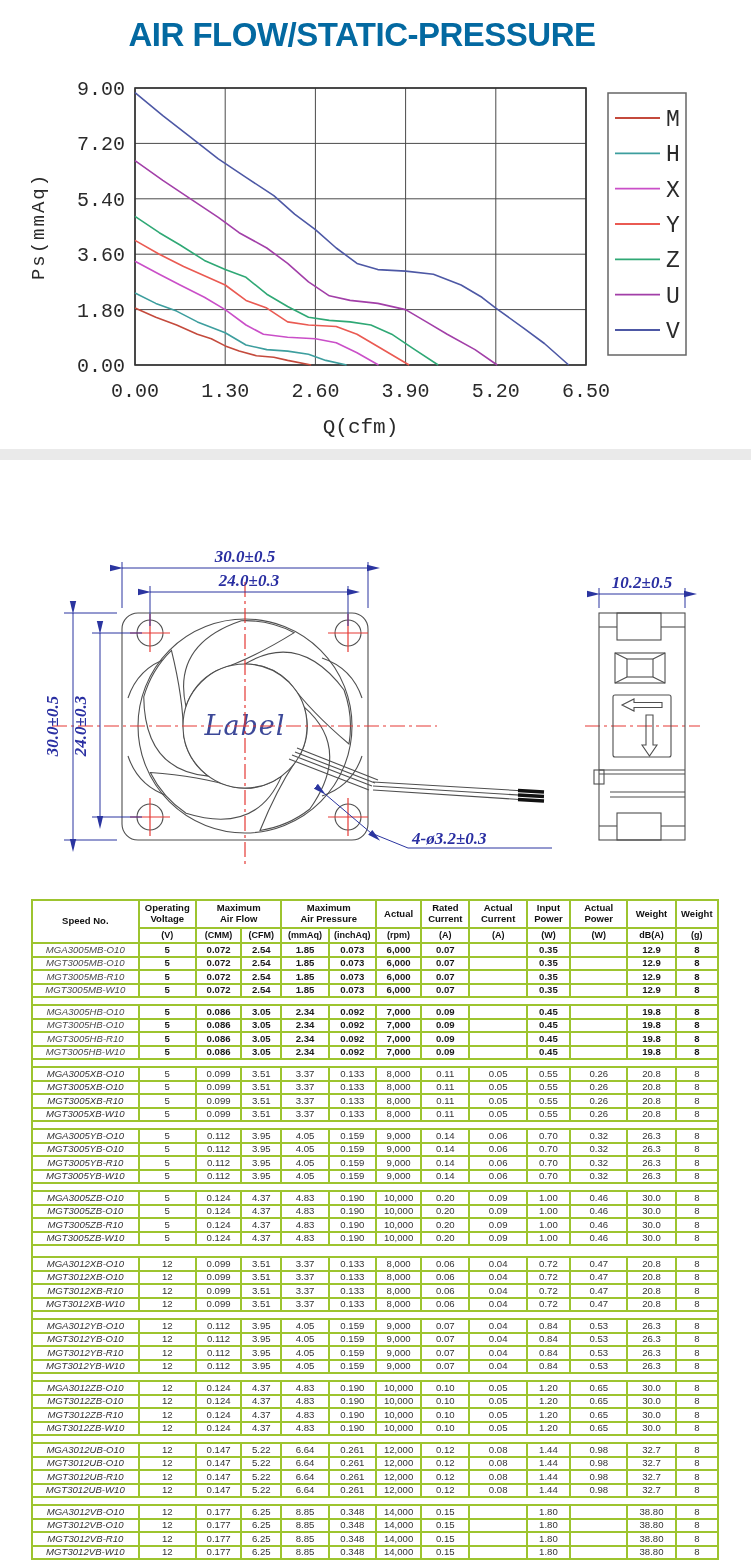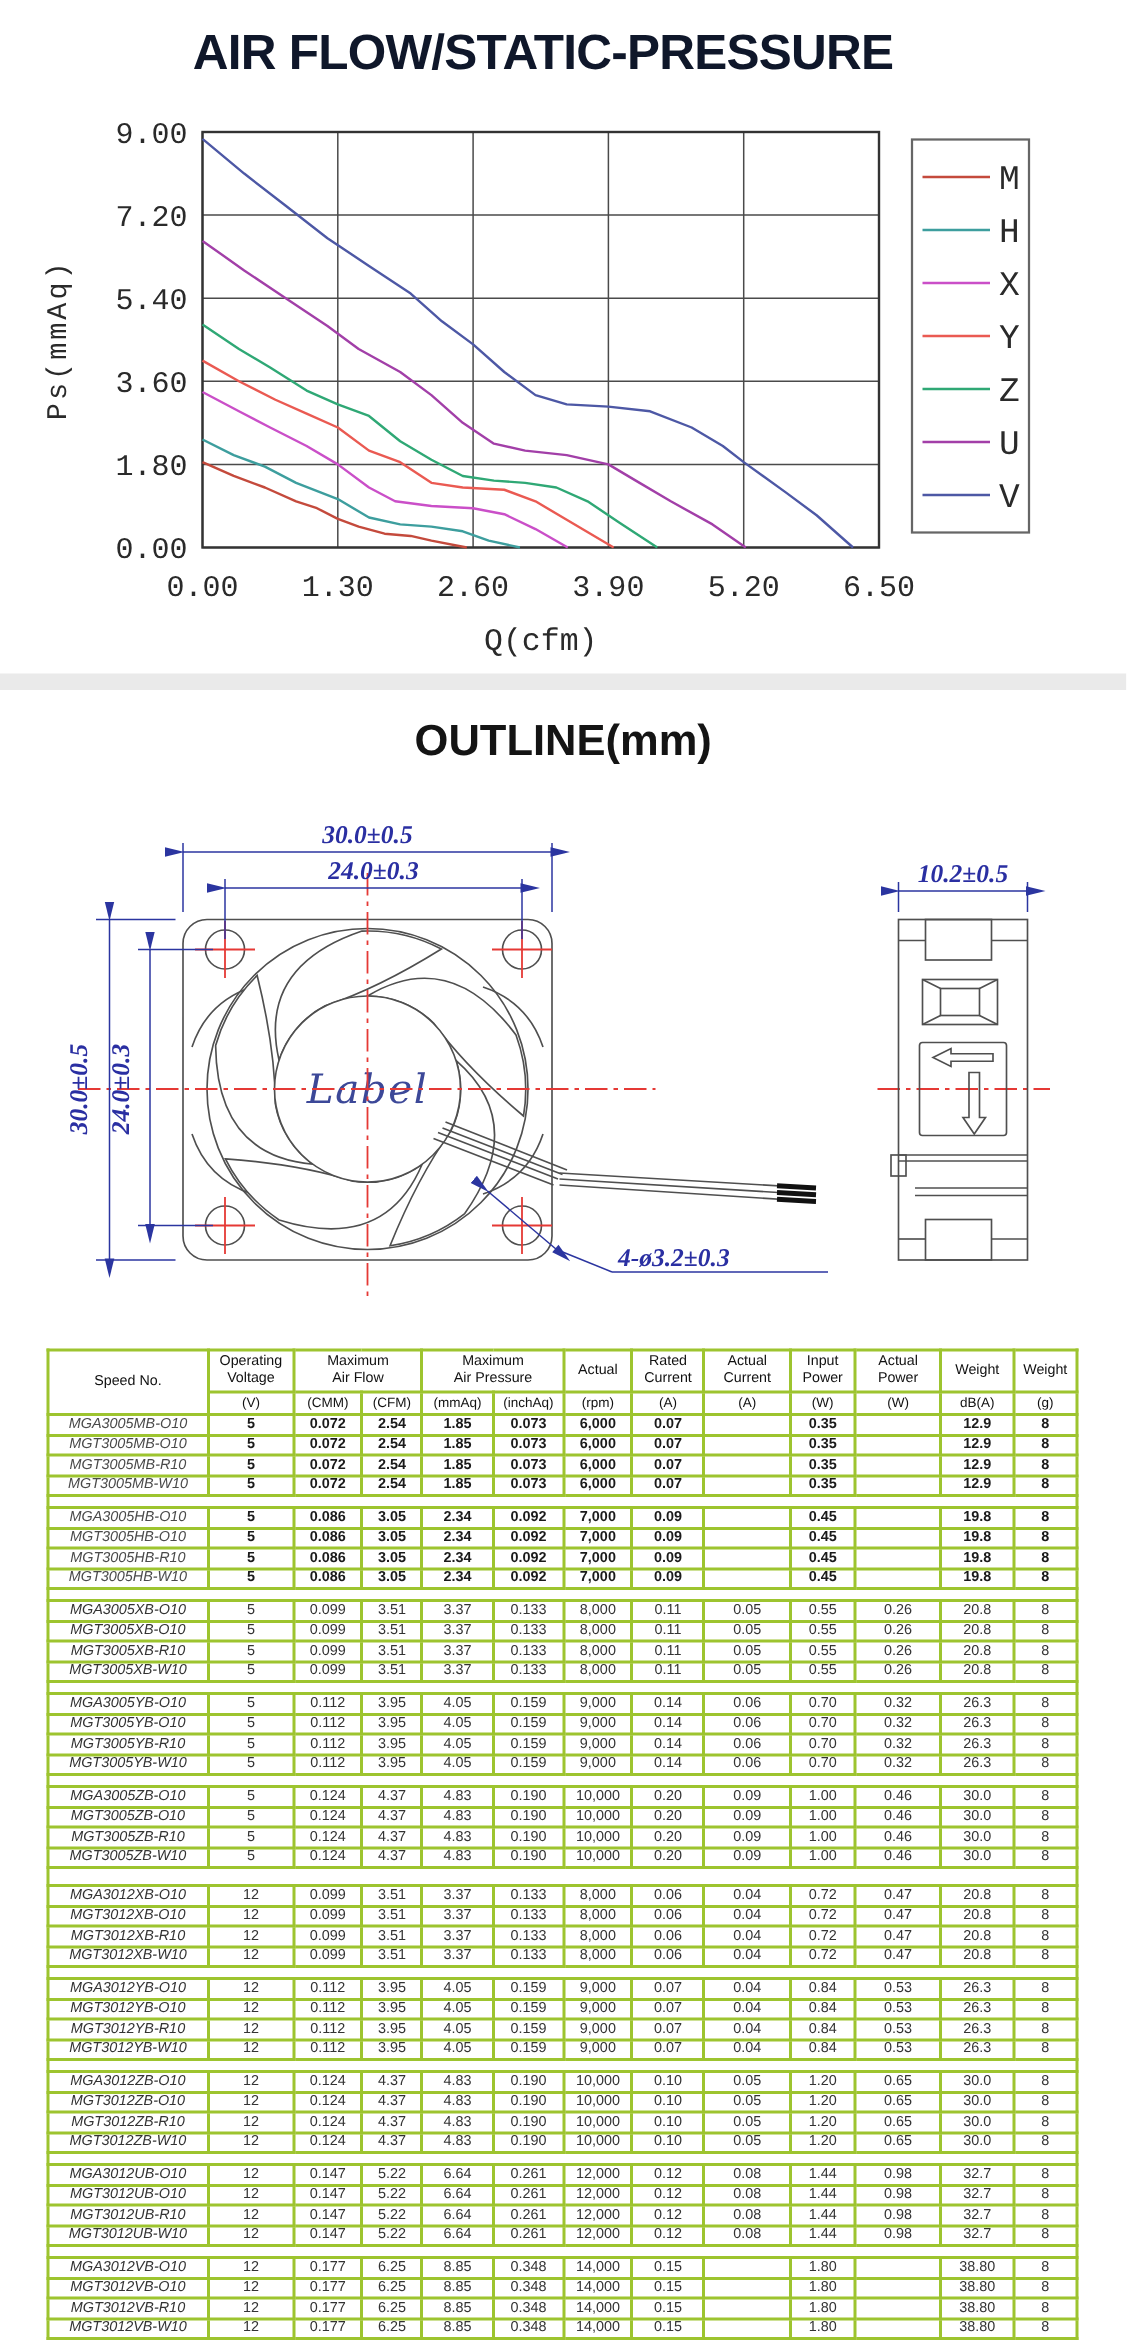--- a/index.html
+++ b/index.html
@@ -1,33 +1,33 @@
 <!DOCTYPE html>
 <html><head>
 <meta charset="utf-8">
 <style>
   html,body{margin:0;padding:0;background:#ffffff;}
   .page{position:relative;width:751px;height:1560px;background:#fff;overflow:hidden;
         font-family:"Liberation Sans",sans-serif;}
   .abs{position:absolute;}
   .chart-title{top:16px;left:0;width:724px;text-align:center;
-      font-size:33px;font-weight:bold;color:#0f172a;letter-spacing:-0.5px;}
+      font-size:33px;font-weight:bold;color:#0369a1;letter-spacing:-0.5px;}
   .outline-title{top:478px;left:0;width:751px;text-align:center;
       font-size:29px;font-weight:bold;color:#141414;}
   .divider{top:449px;left:0;width:751px;height:11px;background:#d9d9d9;opacity:.55;}
   #chart-svg{top:40px;left:0;}
   #outline-svg{top:530px;left:0;}
 
   
   .table-wrap{top:899px;left:31px;width:690px;}
   table.spec{border-collapse:collapse;table-layout:fixed;width:688px;
       font-family:"Liberation Sans",sans-serif;}
   table.spec th,table.spec td{border:2px solid #9dc42f;padding:0;text-align:center;
       overflow:hidden;}
-  table.spec th{font-size:9.5px;line-height:1.15;font-weight:normal;color:#111;
+  table.spec th{font-size:9.5px;line-height:1.15;font-weight:bold;color:#111;
       white-space:pre-line;height:13px;}
   tr.hdr1 th{height:26px;}
   tr.hdr2 th{height:13px;font-size:9px;}
   table.spec td{font-size:9.6px;color:#333;height:11.5px;line-height:1;}
   td.item{color:#4a4a4a;font-style:italic;}
   tr.boldrow td{font-weight:bold;color:#1a1a1a;}
   tr.boldrow td.item{font-weight:normal;color:#4a4a4a;}
   tr.spacer td{height:6px;border-left:2px solid #9dc42f;border-right:2px solid #9dc42f;}
   tr.spacer.big td{height:10px;}
   td.open{border-top:none;border-bottom:none;}
@@ -92,21 +92,20 @@
         <text x="666" y="267.33333333333337" font-family="Liberation Mono, monospace" font-size="23" fill="#2a2a2a">Z</text>
         <line x1="615" y1="294.66666666666663" x2="660" y2="294.66666666666663" stroke="#a23fa8" stroke-width="1.8"></line>
         <text x="666" y="302.66666666666663" font-family="Liberation Mono, monospace" font-size="23" fill="#2a2a2a">U</text>
         <line x1="615" y1="330" x2="660" y2="330" stroke="#4d58a5" stroke-width="1.8"></line>
         <text x="666" y="338" font-family="Liberation Mono, monospace" font-size="23" fill="#2a2a2a">V</text>
       </g>
     </svg>
 
   <div class="abs divider"></div>
 
-  <div class="abs outline-title">OUTLINE(mm)</div>
 
   <svg id="outline-svg" class="abs" width="751" height="360" viewBox="0 0 751 360">
     <defs>
       <marker id="arrB" markerWidth="14" markerHeight="8" refX="12" refY="4" orient="auto" markerUnits="userSpaceOnUse">
         <path d="M0,4 L13,0.8 L13,7.2 Z" fill="#2b35a0" transform="rotate(180 6.5 4)"></path>
       </marker>
       <marker id="arrE" markerWidth="14" markerHeight="8" refX="2" refY="4" orient="auto" markerUnits="userSpaceOnUse">
         <path d="M1,0.8 L14,4 L1,7.2 Z" fill="#2b35a0"></path>
       </marker>
     </defs>

